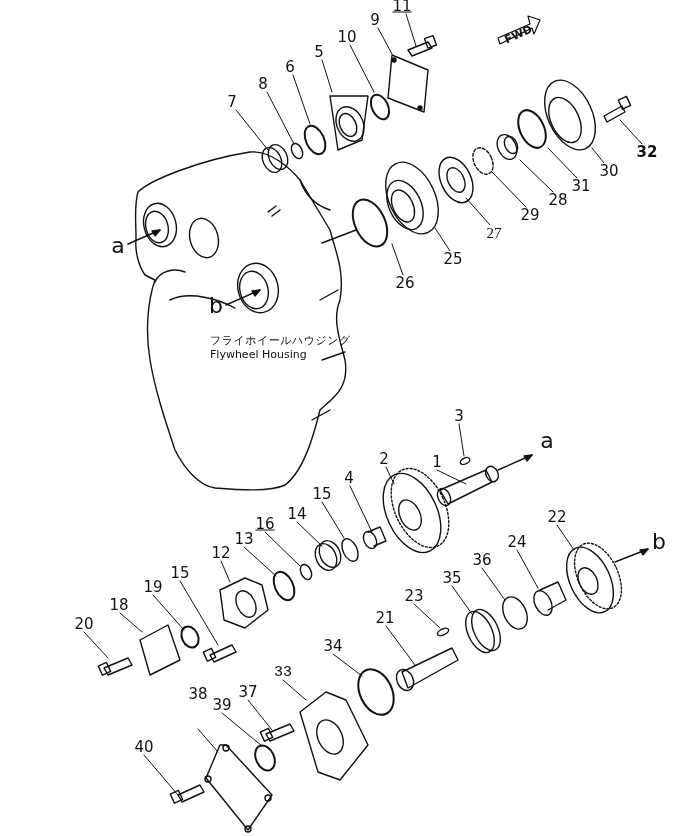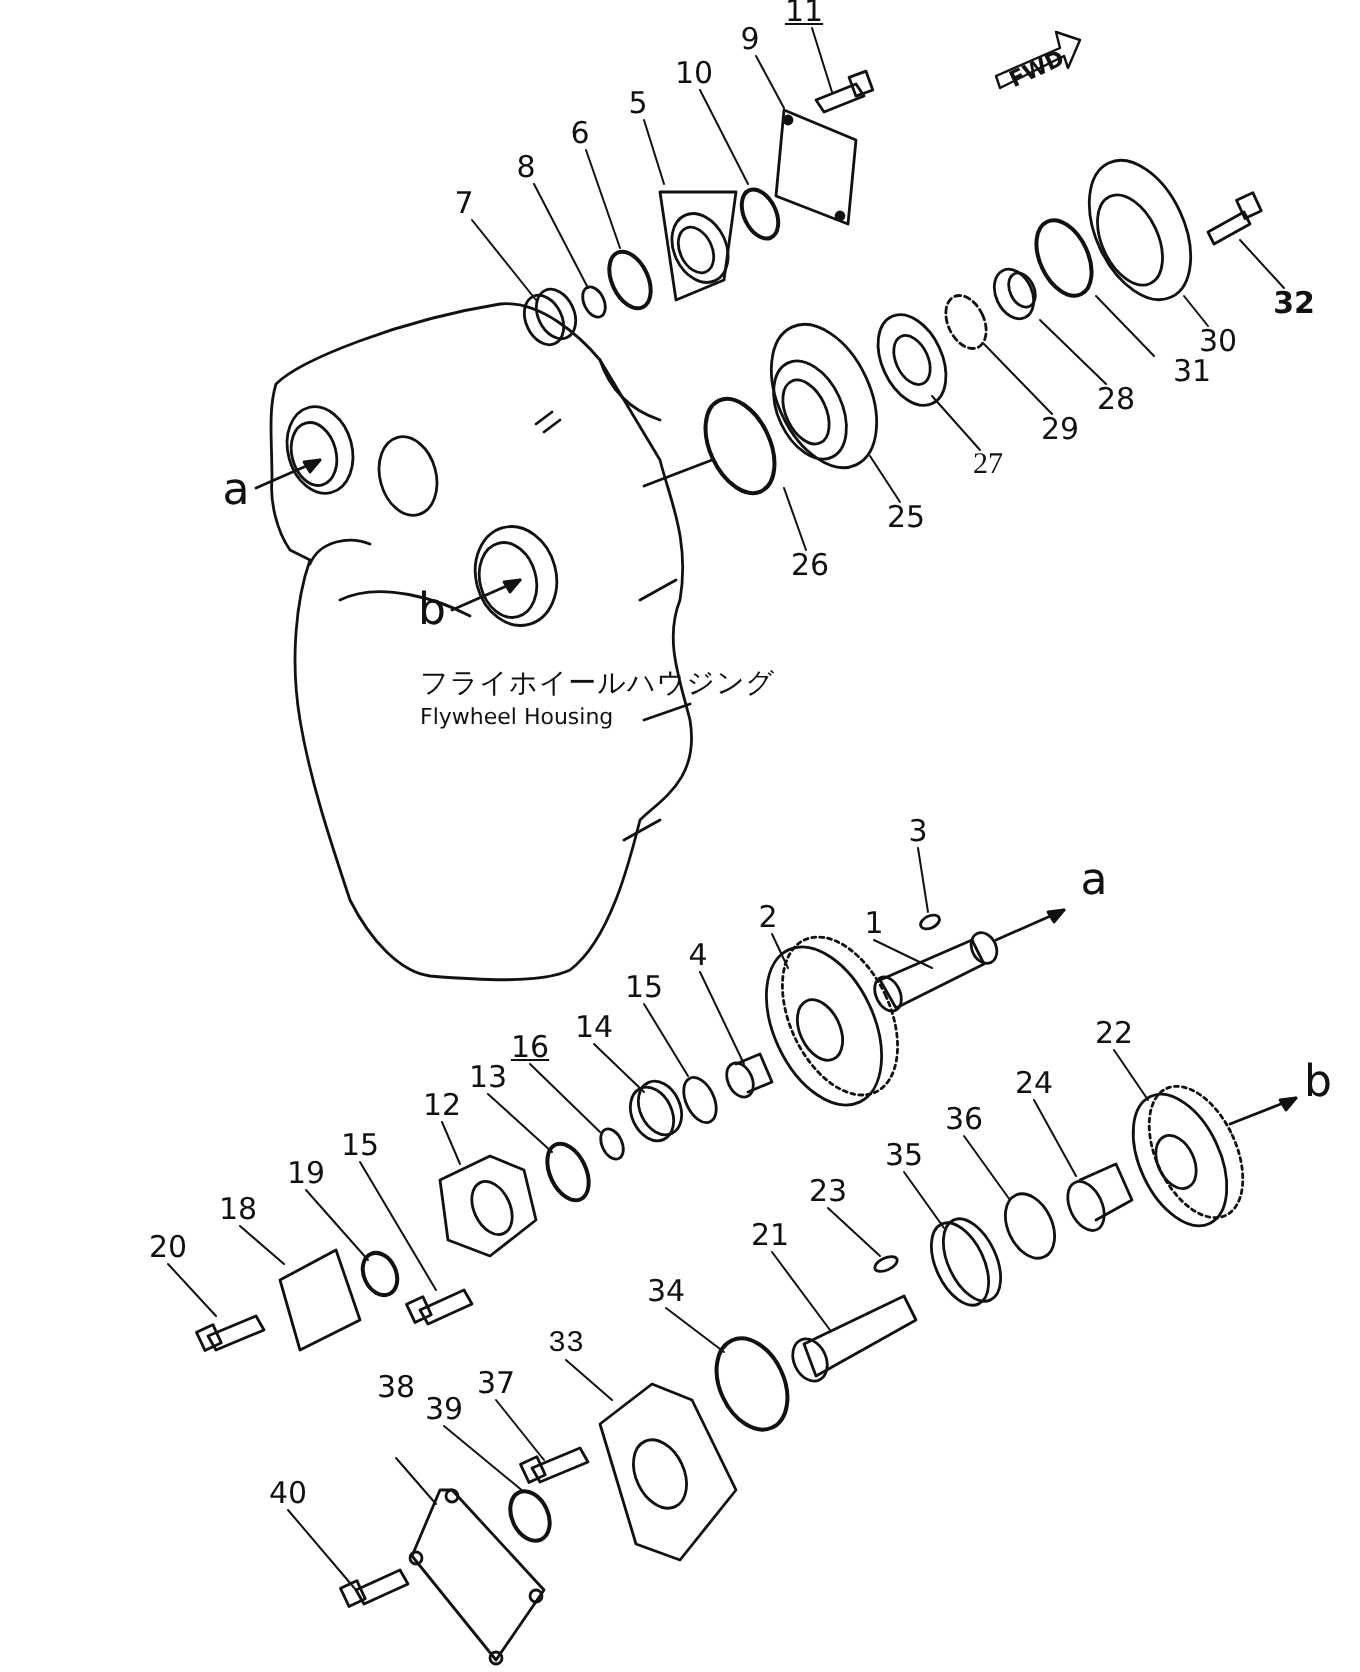--- a/index.html
+++ b/index.html
@@ -1,21 +1,21 @@
 <!DOCTYPE html>
 <html><head>
 <meta charset="utf-8">
 <style>
   html, body { margin:0; padding:0; background:#ffffff; }
   body { width:680px; height:836px; position:relative; overflow:hidden; font-family:"DejaVu Sans", sans-serif; }
   #canvas { position:absolute; left:0; top:0; width:680px; height:836px; }
   .lbl { position:absolute; font-family:"DejaVu Sans", sans-serif; font-size:15px; color:#111; line-height:1; white-space:nowrap; transform:translate(-50%,-50%); }
   .ref { position:absolute; font-family:"DejaVu Sans", sans-serif; font-size:22px; color:#111; line-height:1; transform:translate(-50%,-50%); }
   .caption { position:absolute; left:210px; top:334px; font-size:11px; color:#111; line-height:1.25; }
-  .caption .jp { font-size:14px; letter-spacing:0.5px; }
+  .caption .jp { font-size:11px; letter-spacing:0.5px; }
   .fwd { position:absolute; left:496px; top:16px; }
   .fwd span { position:absolute; left:8px; top:12px; font-size:11px; font-weight:bold; transform:rotate(-25deg); color:#111; }
 </style>
 </head>
 <body>
 
 <svg id="canvas" width="680" height="836" viewBox="0 0 680 836" fill="none" stroke="#111" stroke-width="1.4" stroke-linecap="round" stroke-linejoin="round">
 
   <g>
     <path d="M138 192 C150 180 200 160 250 152 C270 150 290 168 300 180 L330 230 C335 250 345 270 340 300 C332 320 340 340 345 360 C350 390 330 400 320 410 C315 430 305 470 285 485 C270 492 240 490 215 488 C200 486 185 470 175 450 C165 420 155 390 150 360 C145 330 148 300 155 280 L145 275 C138 265 135 250 136 240 C136 220 134 205 138 192 Z"></path>
@@ -257,21 +257,21 @@
   <div class="lbl" style="left: 385px; top: 618px;">21</div>
   <div class="lbl" style="left: 557px; top: 517px;">22</div>
   <div class="lbl" style="left: 414px; top: 596px;">23</div>
   <div class="lbl" style="left: 517px; top: 542px;">24</div>
   <div class="lbl" style="left: 453px; top: 259px;">25</div>
   <div class="lbl" style="left: 405px; top: 283px;">26</div>
   <div class="lbl" style="left: 494px; top: 233px; font-family: Liberation Serif, serif;">27</div>
   <div class="lbl" style="left: 558px; top: 200px;">28</div>
   <div class="lbl" style="left: 530px; top: 215px;">29</div>
   <div class="lbl" style="left: 609px; top: 171px;">30</div>
-  <div class="lbl" style="left: 581px; top: 186px; margin-left: 15px;">31</div>
+  <div class="lbl" style="left: 581px; top: 186px;">31</div>
   <div class="lbl" style="left: 647px; top: 152px; font-weight: bold;">32</div>
   <div class="lbl" style="left: 283px; top: 672px; font-family: Liberation Mono, monospace;">33</div>
   <div class="lbl" style="left: 333px; top: 646px;">34</div>
   <div class="lbl" style="left: 452px; top: 578px; text-align: right;">35</div>
   <div class="lbl" style="left: 482px; top: 560px;">36</div>
   <div class="lbl" style="left: 248px; top: 692px;">37</div>
   <div class="lbl" style="left: 198px; top: 694px;">38</div>
   <div class="lbl" style="left: 222px; top: 705px;">39</div>
   <div class="lbl" style="left: 144px; top: 747px;">40</div>
 </div>

